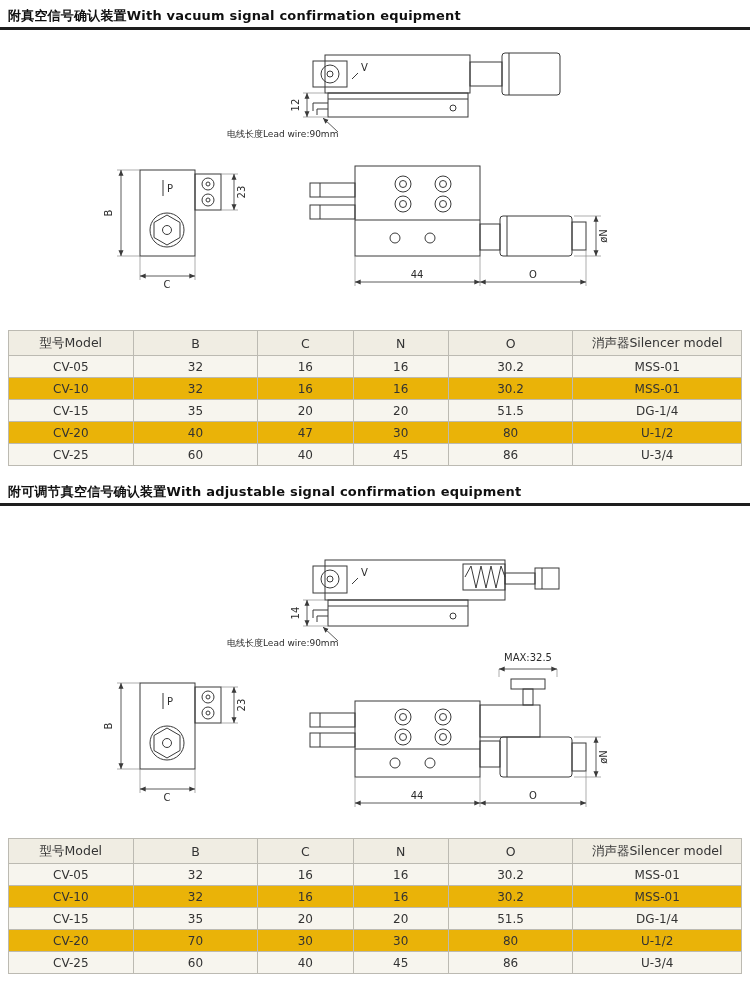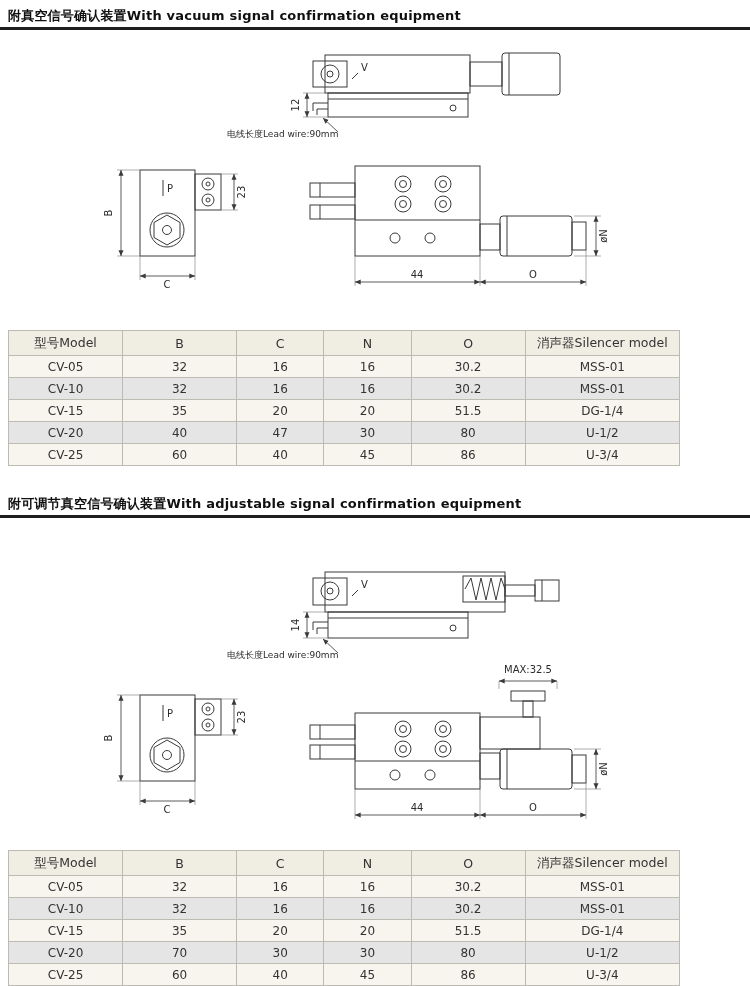--- a/index.html
+++ b/index.html
@@ -5,48 +5,48 @@
   * { margin:0; padding:0; box-sizing:border-box; }
   html,body { background:#fff; }
   body {
     width:750px; height:986px;
     font-family:"DejaVu Sans","Liberation Sans",sans-serif;
     color:#222; overflow:hidden;
   }
   .page { width:750px; height:986px; background:#fff; overflow:hidden; }
 
   .sec-title { padding:6px 8px 2px; font-size:13px; font-weight:bold; color:#101010; line-height:19px; letter-spacing:.2px; }
-  .sec-title.mt { padding-top:28px; }
+  .sec-title.mt { padding-top:16px; }
   .rule { height:3px; background:#1e1e1e; }
 
   .drawing-area { position:relative; }
   .da1 { height:300px; }
   .da2 { height:332px; }
 
   svg.draw { position:absolute; overflow:visible; }
   svg.draw rect, svg.draw circle, svg.draw line, svg.draw polyline, svg.draw polygon, svg.draw path {
     stroke:#3a3a3a; fill:none; stroke-width:1;
   }
   svg.draw .dl  { stroke:#4a4a4a; stroke-width:.9; }
   svg.draw .ext { stroke:#8a8a8a; stroke-width:.7; }
   svg.draw .arr { fill:#3a3a3a; stroke:none; }
   svg.draw text { fill:#2b2b2b; stroke:none; font-family:"DejaVu Sans","Liberation Sans",sans-serif; }
   .t9  { font-size:9px; }
   .t10 { font-size:10px; }
 
   table.dims-table {
     border-collapse:collapse; table-layout:fixed;
-    width:672px; margin:0 8px; font-size:12px;
+    width:734px; margin:0 8px; font-size:12px;
     border:1px solid #a8a69e;
   }
   .dims-table th, .dims-table td {
     border:1px solid #bcbab2; text-align:center; padding:2px 4px; color:#333;
   }
   .dims-table th { background:#f0ede3; font-weight:normal; height:25px; font-size:12.5px; }
-  .dims-table td { height:22px; background:#e5e5e5; }
+  .dims-table td { height:22px; background:#eab308; }
   .dims-table tbody tr:nth-child(odd) td { background:#f7f5ee; }
 </style>
 </head>
 <body>
 
 <div class="page">
 
   <div class="sec-title">
     <span>附真空信号确认装置</span><span>With vacuum signal confirmation equipment</span>
   </div>

